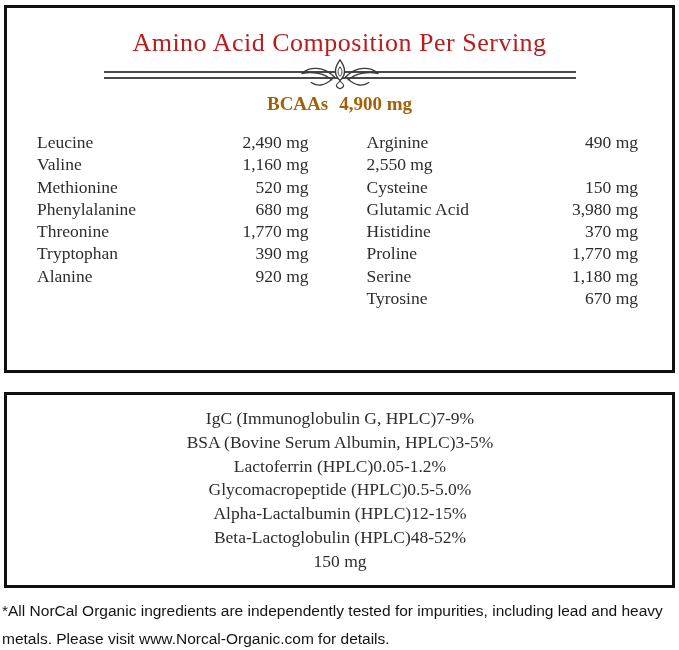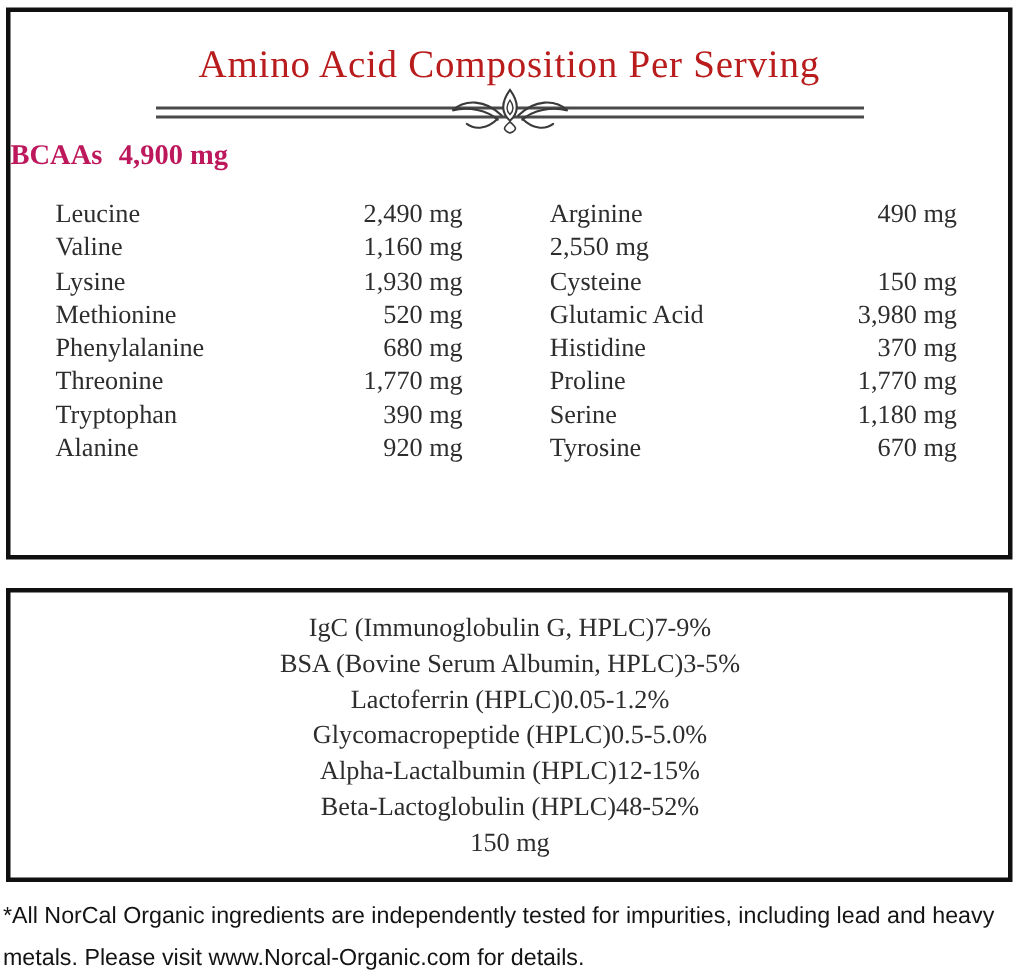--- a/index.html
+++ b/index.html
@@ -39,23 +39,24 @@
     border-bottom: 2px solid #4a4a4a;
   }
   .ornament {
     position: absolute;
     left: 50%;
     top: 50%;
     transform: translate(-50%, -52%);
   }
   .bcaas {
     margin-top: 14px;
+    text-align: center;
     font-size: 19px;
     font-weight: 700;
-    color: #be185d;
+    color: #a16207;
   }
   .bcaas-gap { display: inline-block; width: 11px; }
 
   .amino-grid {
     display: flex;
     gap: 58px;
     margin: 16px 34px 0 30px;
     font-size: 17.5px;
   }
   .amino-col { flex: 1; }
@@ -105,24 +106,20 @@
       <div class="amino-col">
         <div class="row">
             <span>Leucine</span>
             <span>2,490 mg</span>
           </div>
         <div class="row">
             <span>Valine</span>
             <span>1,160 mg</span>
           </div>
         <div class="row">
-            <span>Lysine</span>
-            <span>1,930 mg</span>
-          </div>
-        <div class="row">
             <span>Methionine</span>
             <span>520 mg</span>
           </div>
         <div class="row">
             <span>Phenylalanine</span>
             <span>680 mg</span>
           </div>
         <div class="row">
             <span>Threonine</span>
             <span>1,770 mg</span>

